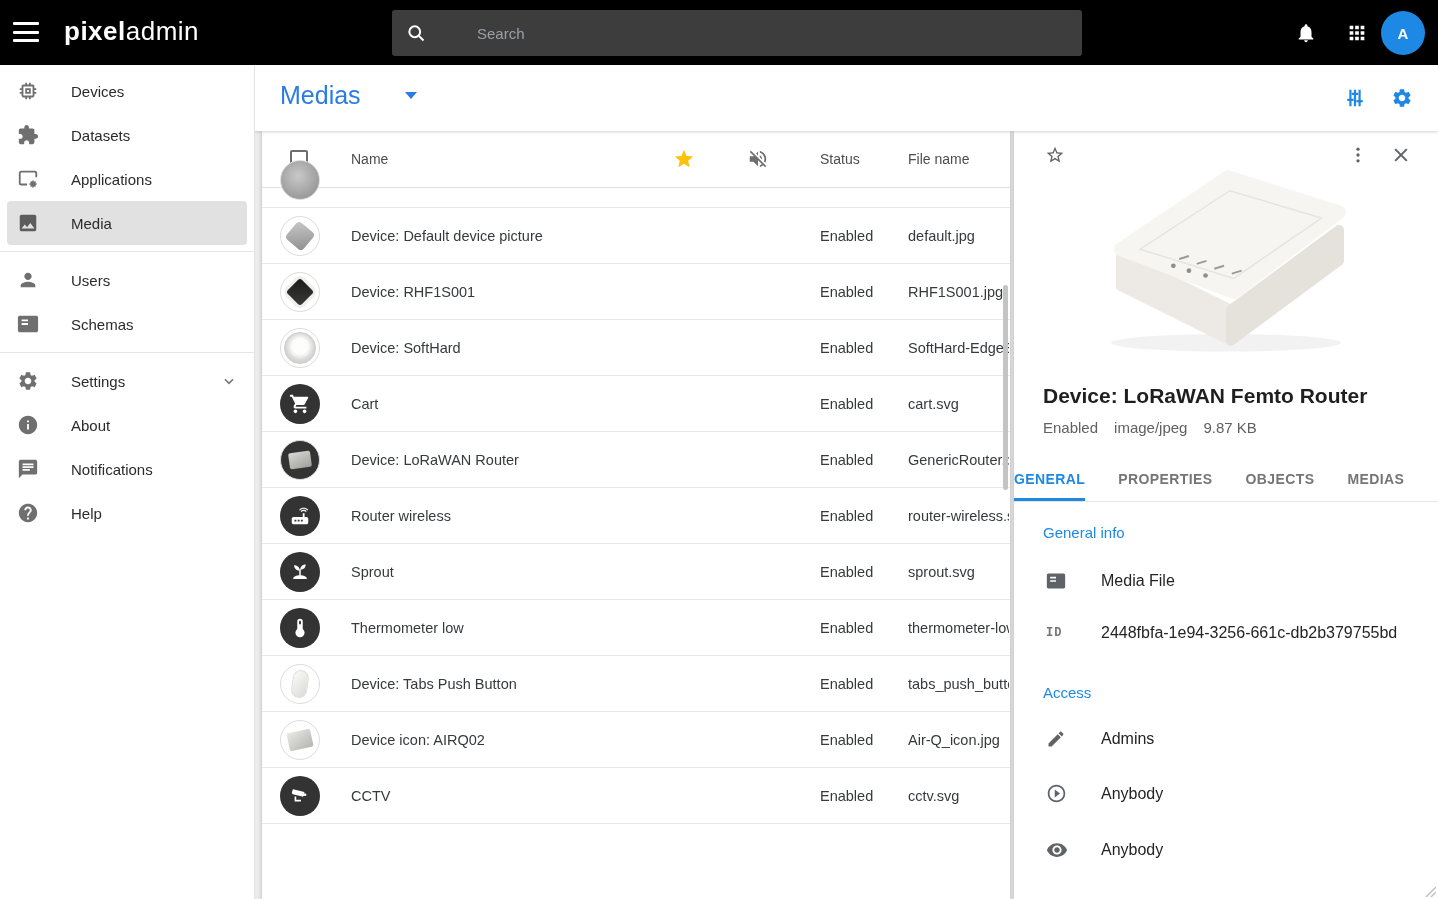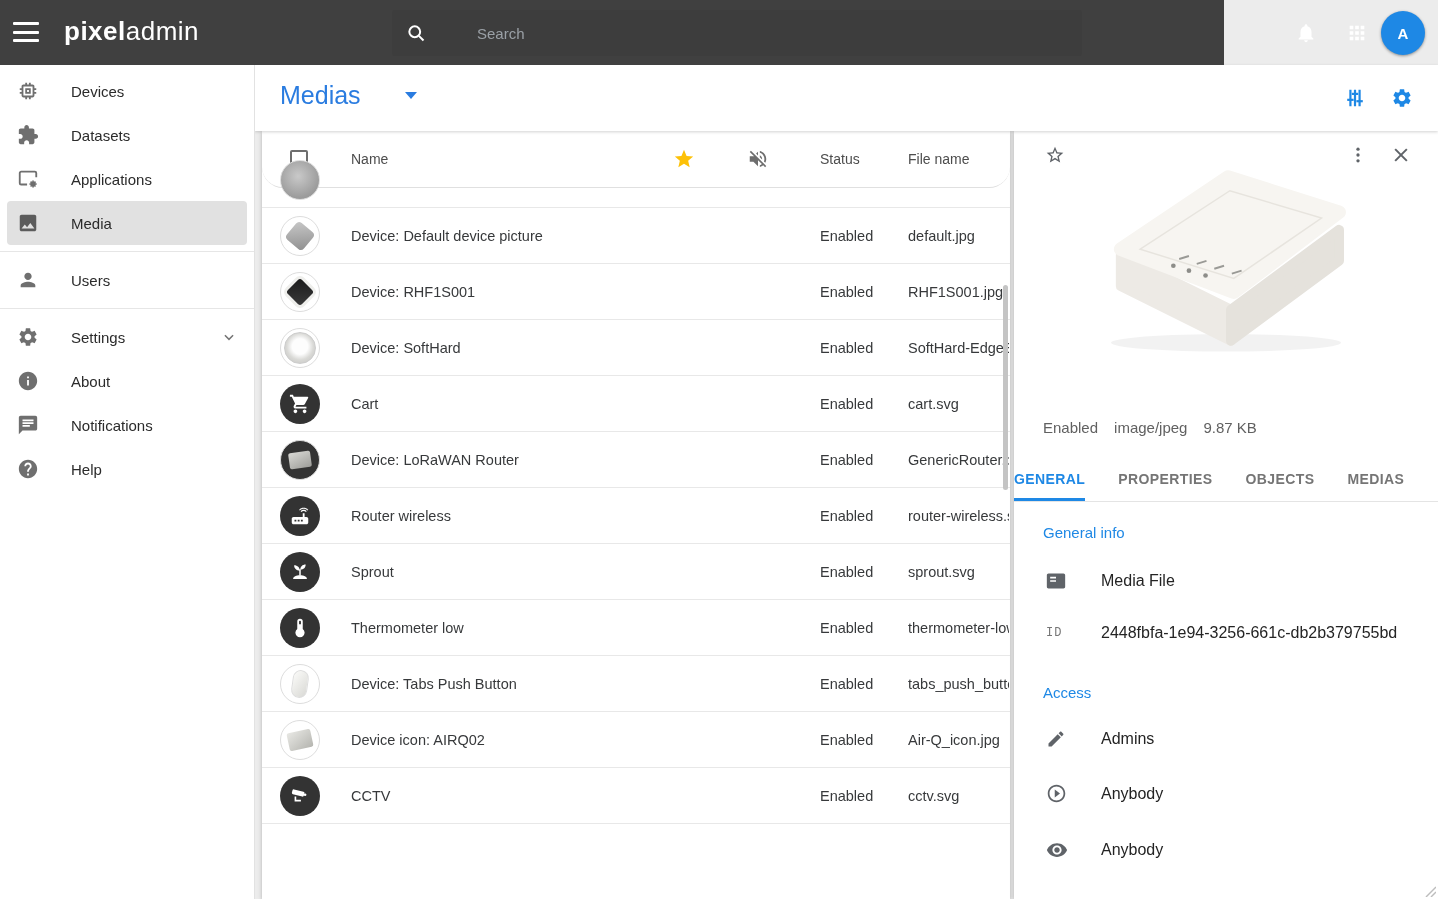--- a/index.html
+++ b/index.html
@@ -2,21 +2,21 @@
 <html><head>
 <meta charset="utf-8">
 <style>
   * { margin:0; padding:0; box-sizing:border-box; }
   html,body { width:1438px; height:899px; overflow:hidden; background:#ececec;
     font-family:"Liberation Sans", sans-serif; }
   .abs { position:absolute; }
   #stage { position:relative; width:1438px; height:899px; }
 
   
-  #topbar { left:0; top:0; width:1224px; height:65px; background:#404040; z-index:30; }
+  #topbar { left:0; top:0; width:1438px; height:65px; background:#000000; z-index:30; }
   #hamburger { left:13px; top:22px; width:26px; height:20px; cursor:pointer; }
   #hamburger span { display:block; height:3px; background:#fff; border-radius:1px; margin-bottom:5.5px; }
   #logo { left:64px; top:16px; font-size:26px; color:#fff; letter-spacing:.5px; }
   #logo b { font-weight:700; } #logo i { font-style:normal; font-weight:300; }
   #searchbox { left:392px; top:10px; width:690px; height:46px; background:#3d3d3d; border-radius:3px; display:flex; align-items:center; padding:0 14px;gap:39px; }
   #searchbox svg { flex:0 0 auto; margin-right:12px; }
   #search-input { background:transparent; border:none; outline:none; color:#e8e8e8; font-size:15px; width:100%; font-family:"Liberation Sans",sans-serif; }
   #search-input::placeholder { color:#9aa0a6; }
   .topbar-icon { top:22px; width:22px; height:22px; color:#fff; cursor:pointer; }
   #avatar { left:1381px; top:11px; width:44px; height:44px; border-radius:50%; background:#1e88e5; color:#fff; display:flex; align-items:center; justify-content:center; font-size:15px; font-weight:700; cursor:pointer; box-shadow:0 1px 3px rgba(0,0,0,.4); }
@@ -32,21 +32,21 @@
 
   
   #content-header { left:255px; top:65px; width:1183px; height:66px; background:#fff; box-shadow:0 1px 3px rgba(0,0,0,.18); z-index:10; }
   #page-title { left:25px; top:16px; display:flex; align-items:center; cursor:pointer; }
   #page-title .t { color:#2a7ce0; font-size:25px; font-weight:500; }
   #page-title .caret { margin-left:44px; width:0; height:0; border-left:6px solid transparent; border-right:6px solid transparent; border-top:7px solid #2a7ce0; }
   .hdr-icon { top:22px; width:22px; height:22px; color:#1e88e5; cursor:pointer; }
 
   
   #table-card { left:262px; top:131px; width:748px; height:768px; background:#fff; box-shadow:0 1px 4px rgba(0,0,0,.25); z-index:5; overflow:hidden; }
-  #thead { position:relative; height:57px; border-bottom:1px solid #e0e0e0;border-radius:21px; }
+  #thead { position:relative; height:57px; border-bottom:1px solid #e0e0e0; }
   #thead .col-label { position:absolute; top:20px; font-size:14px; color:#4d4d4d; }
   #cb { position:absolute; left:28px; top:19px; width:18px; height:18px; border:2px solid #6e6e6e; border-radius:2px; cursor:pointer; }
   .trow { position:relative; height:56px; border-bottom:1px solid #e8e8e8; cursor:pointer; }
   .trow .thumb { position:absolute; left:18px; top:8px; width:40px; height:40px; border-radius:50%; overflow:hidden; }
   .trow .name   { position:absolute; left:89px;  top:20px; font-size:14.5px; color:#37393b; white-space:nowrap; }
   .trow .status { position:absolute; left:558px; top:20px; font-size:14.5px; color:#37393b; }
   .trow .file   { position:absolute; left:646px; top:20px; width:101px; font-size:14.5px; color:#37393b; white-space:nowrap; overflow:hidden; }
   .trow.partial { height:20px; }
   .trow.partial .thumb { top:-28px; }
 
@@ -66,21 +66,21 @@
   .panel-icon { top:14px; width:20px; height:20px; color:#5f6368; cursor:pointer; }
   #product-img { left:56px; top:16px; }
   #detail-title { left:29px; top:253px; font-size:21px; font-weight:700; color:#1f1f1f; white-space:nowrap; }
   #detail-meta { left:29px; top:288px; font-size:15px; color:#616161; display:flex; gap:16px; }
   #tabs { left:0; top:330px; width:424px; display:flex; gap:33px; border-bottom:1px solid #e4e4e4; }
   .tab { font-size:14px; font-weight:700; letter-spacing:.4px; color:#757575; padding:10px 0 14px; cursor:pointer; }
   .tab.active { color:#1e88e5; border-bottom:3px solid #1e88e5; padding-bottom:11px; }
   .sec-head { position:absolute; left:29px; font-size:15px; font-weight:500; color:#1e88e5; }
   .info-row { position:absolute; left:32px; display:flex; align-items:center; color:#5f6368; }
   .info-row .txt { margin-left:35px; font-size:16px; color:#242424; white-space:nowrap; }
-  .id-glyph { font-family:"Liberation Mono", monospace; font-size:12px; font-weight:400; color:#757575; letter-spacing:1px; width:20px; }
+  .id-glyph { font-family:"Liberation Mono", monospace; font-size:12px; font-weight:700; color:#757575; letter-spacing:1px; width:20px; }
   #resize-handle { position:absolute; right:2px; bottom:2px; width:12px; height:12px; cursor:nwse-resize; }
 </style>
 </head>
 <body>
 
 <div id="stage">
 
   <div id="topbar" class="abs">
     <div id="hamburger" class="abs">
         <span></span>
@@ -137,20 +137,26 @@
           <path d="M21 19V5c0-1.1-.9-2-2-2H5c-1.1 0-2 .9-2 2v14c0 1.1.9 2 2 2h14c1.1 0 2-.9 2-2zM8.5 13.5l2.5 3.01L14.5 12l4.5 6H5l3.5-4.5z"></path>
         </svg>
       <span class="lbl">Media</span>
     </div>
     <div class="side-div"></div>
     <div class="side-item">
       <svg width="22" height="22" viewBox="0 0 24 24" fill="currentColor">
           <path d="M12 12c2.21 0 4-1.79 4-4s-1.79-4-4-4-4 1.79-4 4 1.79 4 4 4zm0 2c-2.67 0-8 1.34-8 4v2h16v-2c0-2.66-5.33-4-8-4z"></path>
         </svg>
       <span class="lbl">Users</span>
+    </div>
+    <div class="side-item">
+      <svg width="22" height="22" viewBox="0 0 24 24" fill="currentColor">
+          <path d="M21 3H3c-1.1 0-2 .9-2 2v14c0 1.1.9 2 2 2h18c1.1 0 2-.9 2-2V5c0-1.1-.9-2-2-2zM12 9H5V7h7v2zm0 4H5v-2h7v2z"></path>
+        </svg>
+      <span class="lbl">Schemas</span>
     </div>
     <div class="side-div"></div>
     <div class="side-item">
       <svg width="22" height="22" viewBox="0 0 24 24" fill="currentColor">
           <path d="M19.14 12.94c.04-.3.06-.61.06-.94 0-.32-.02-.64-.07-.94l2.03-1.58c.18-.14.23-.41.12-.61l-1.92-3.32c-.12-.22-.37-.29-.59-.22l-2.39.96c-.5-.38-1.03-.7-1.62-.94l-.36-2.54c-.04-.24-.24-.41-.48-.41h-3.84c-.24 0-.43.17-.47.41l-.36 2.54c-.59.24-1.13.57-1.62.94l-2.39-.96c-.22-.08-.47 0-.59.22L2.74 8.87c-.12.21-.08.47.12.61l2.03 1.58c-.05.3-.09.63-.09.94s.02.64.07.94l-2.03 1.58c-.18.14-.23.41-.12.61l1.92 3.32c.12.22.37.29.59.22l2.39-.96c.5.38 1.03.7 1.62.94l.36 2.54c.05.24.24.41.48.41h3.84c.24 0 .44-.17.47-.41l.36-2.54c.59-.24 1.13-.56 1.62-.94l2.39.96c.22.08.47 0 .59-.22l1.92-3.32c.12-.22.07-.47-.12-.61l-2.01-1.58zM12 15.6c-1.98 0-3.6-1.62-3.6-3.6s1.62-3.6 3.6-3.6 3.6 1.62 3.6 3.6-1.62 3.6-3.6 3.6z"></path>
         </svg>
       <span class="lbl">Settings</span>
       <svg class="chev" width="14" height="14" viewBox="0 0 24 24" fill="none" stroke="currentColor" stroke-width="2.6">
           <polyline points="5,9 12,16 19,9"></polyline>
         </svg>
@@ -359,20 +365,21 @@
         <line x1="148" y1="122" x2="158" y2="119"></line>
           <line x1="166" y1="127" x2="176" y2="124"></line>
       </g>
       <g fill="#8d8d89">
         <circle cx="106" cy="119" r="2.4"></circle>
           <circle cx="122" cy="124" r="2.4"></circle>
           <circle cx="139" cy="129" r="2.4"></circle>
       </g>
     </svg>
 
+    <div id="detail-title" class="abs">Device: LoRaWAN Femto Router</div>
     <div id="detail-meta" class="abs">
       <span>Enabled</span>
       <span>image/jpeg</span>
       <span>9.87 KB</span>
     </div>
 
     <div id="tabs" class="abs">
       <span class="tab active">GENERAL</span>
       <span class="tab">PROPERTIES</span>
       <span class="tab">OBJECTS</span>

